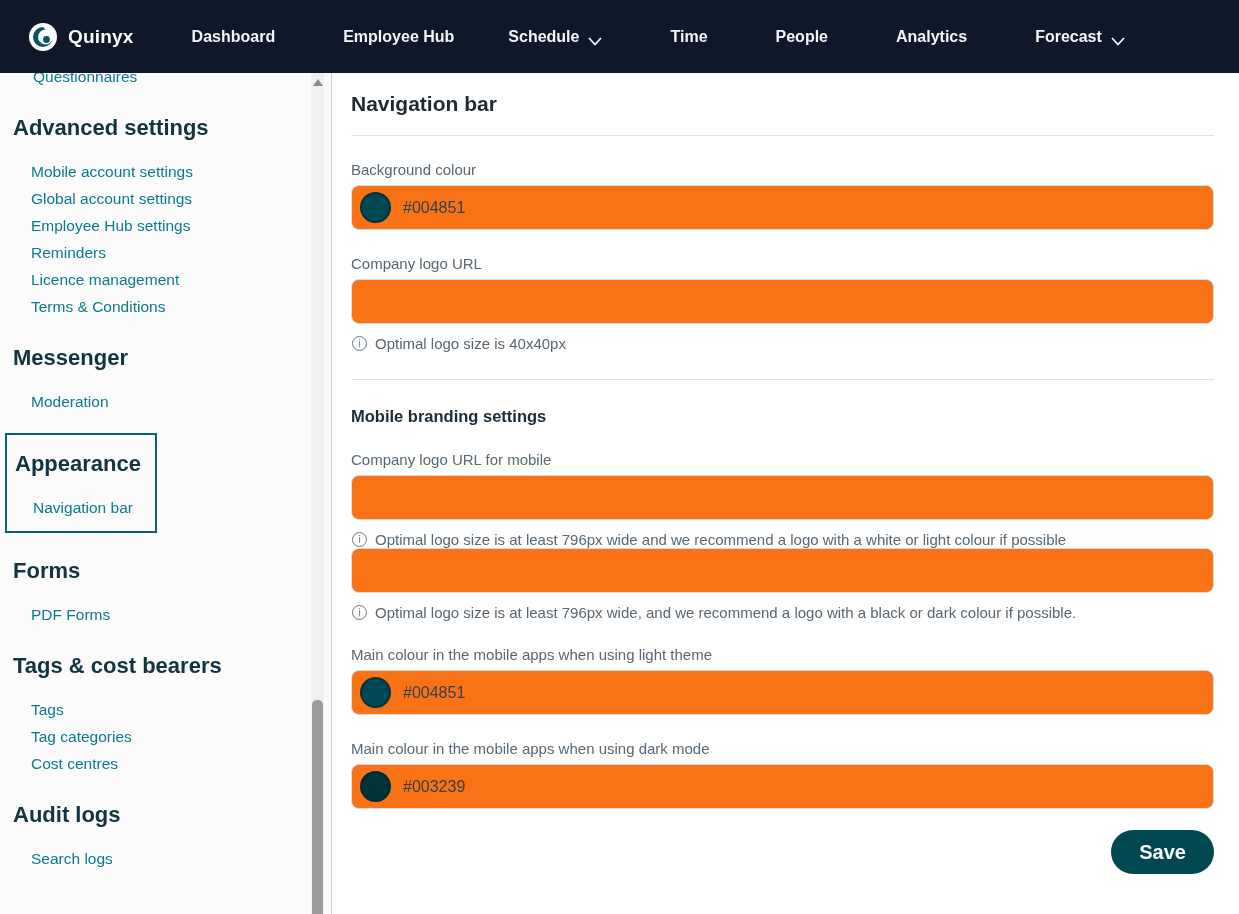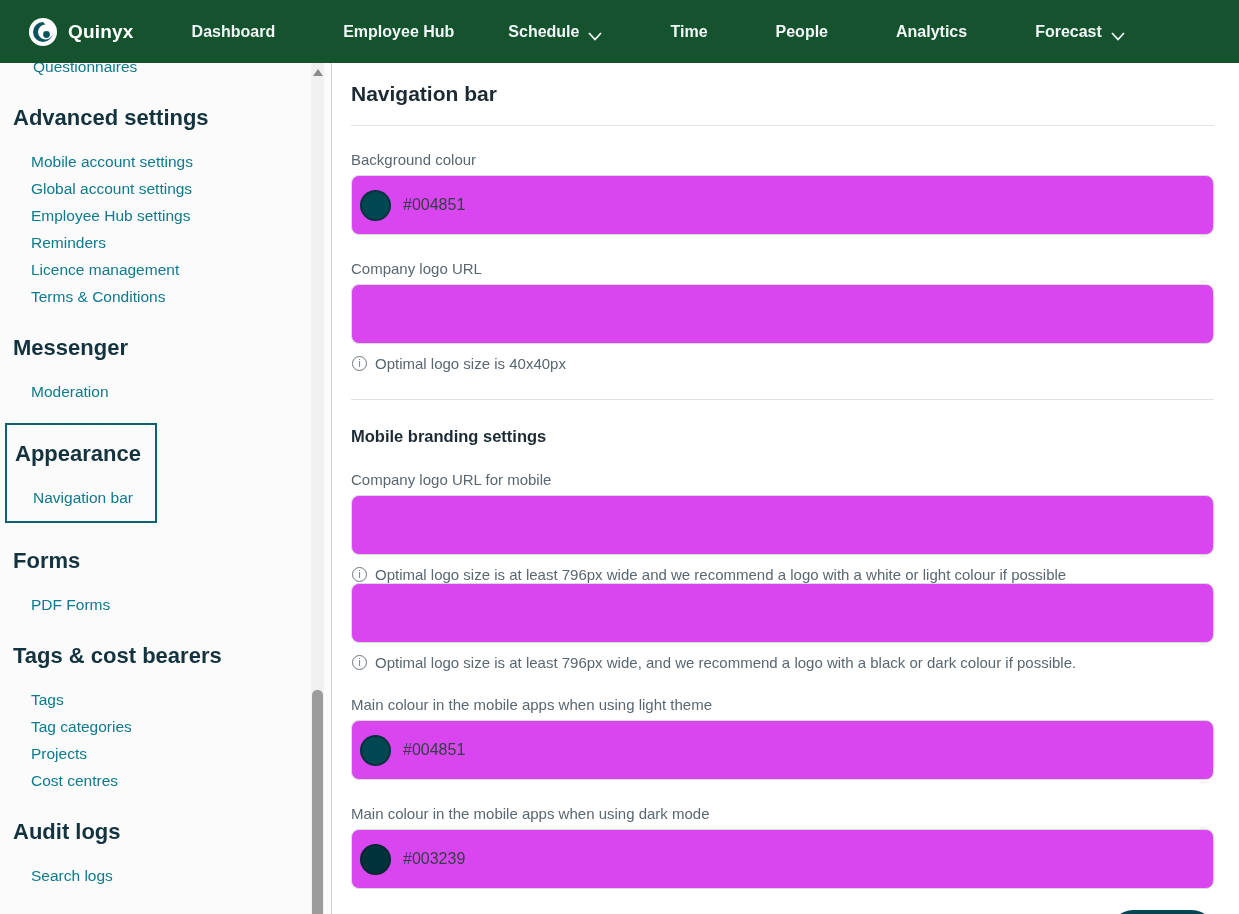--- a/index.html
+++ b/index.html
@@ -1,21 +1,21 @@
 <!DOCTYPE html>
 <html><head>
 <meta charset="utf-8">
 <style>
   * { box-sizing: border-box; margin: 0; padding: 0; }
   html, body { width: 1239px; height: 914px; background: #fff; overflow: hidden; }
   body { font-family: "Liberation Sans", "DejaVu Sans", sans-serif; color: #333f47; }
 
   
   .topnav {
-    height: 63px; background: #14532d; display: flex; align-items: center;
+    height: 73px; background: #0f172a; display: flex; align-items: center;
     padding: 0 20px 0 28px; color: #fff;
   }
   .brand { display: flex; align-items: center; gap: 10px; cursor: pointer; }
   .logo-circle { width: 30px; height: 30px; display: inline-block; }
   .brand-text { font-size: 19px; font-weight: 700; letter-spacing: .2px; }
   .nav-items { display: flex; align-items: center; margin-left: 58px; }
   .nav-item {
     color: #f2f7f7; font-size: 16px; text-decoration: none; cursor: pointer;
     padding: 8px 0; margin-right: 68px; display: flex; align-items: center; gap: 9px;
     white-space: nowrap;
@@ -64,22 +64,22 @@
     background: #9b9b9b; border-radius: 5px; cursor: grab;
   }
 
   
   .main { flex: 1; padding: 19px 25px 0 19px; background: #fff; overflow: hidden; }
   .page-title { font-size: 21px; font-weight: 700; color: #1c2a33; margin-bottom: 19px; }
   .divider { height: 1px; background: #e2e2e2; margin: 0 0 0 0; }
 
   .field-label { color: #5a6771; font-size: 15px; margin: 25px 0 7px; }
   .text-input, .color-input {
-    width: 100%; height: 60px; border: 1px solid #d8dbde; border-radius: 8px;
-    background: #d946ef; font-size: 16px; color: #333f47;
+    width: 100%; height: 45px; border: 1px solid #d8dbde; border-radius: 8px;
+    background: #f97316; font-size: 16px; color: #333f47;
     font-family: "Liberation Sans", "DejaVu Sans", sans-serif;
   }
   .text-input { padding: 0 14px; outline: none; }
   .color-input { display: flex; align-items: center; padding: 0 8px; gap: 12px; }
   .swatch {
     width: 31px; height: 31px; border-radius: 50%; flex: 0 0 31px;
     border: 2px solid rgba(0,35,45,.55);
   }
   .color-value {
     border: none; background: transparent; outline: none; font-size: 16px;
@@ -166,21 +166,20 @@
         <div class="side-heading">Appearance</div>
         <a class="side-link">Navigation bar</a>
       </div>
 
       <div class="side-heading">Forms</div>
       <a class="side-link">PDF Forms</a>
 
       <div class="side-heading">Tags &amp; cost bearers</div>
       <a class="side-link">Tags</a>
       <a class="side-link">Tag categories</a>
-      <a class="side-link">Projects</a>
       <a class="side-link">Cost centres</a>
 
       <div class="side-heading">Audit logs</div>
       <a class="side-link">Search logs</a>
     </div>
 
     <div class="scroll-track">
       <span class="scroll-up-arrow"></span>
       <span class="scroll-thumb"></span>
     </div>

